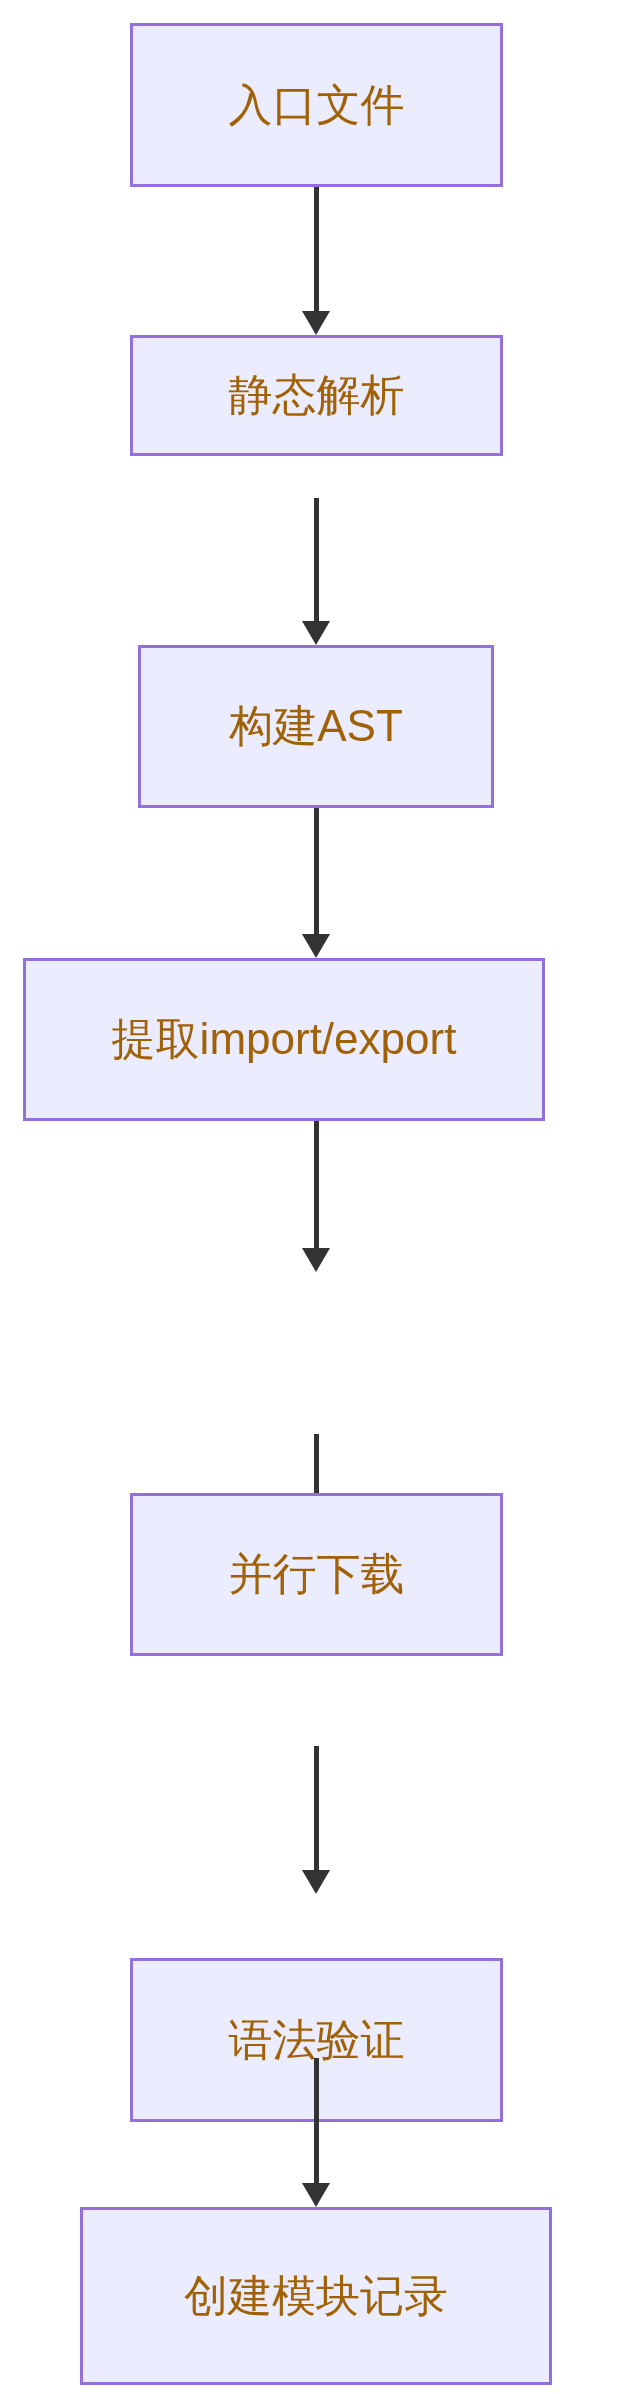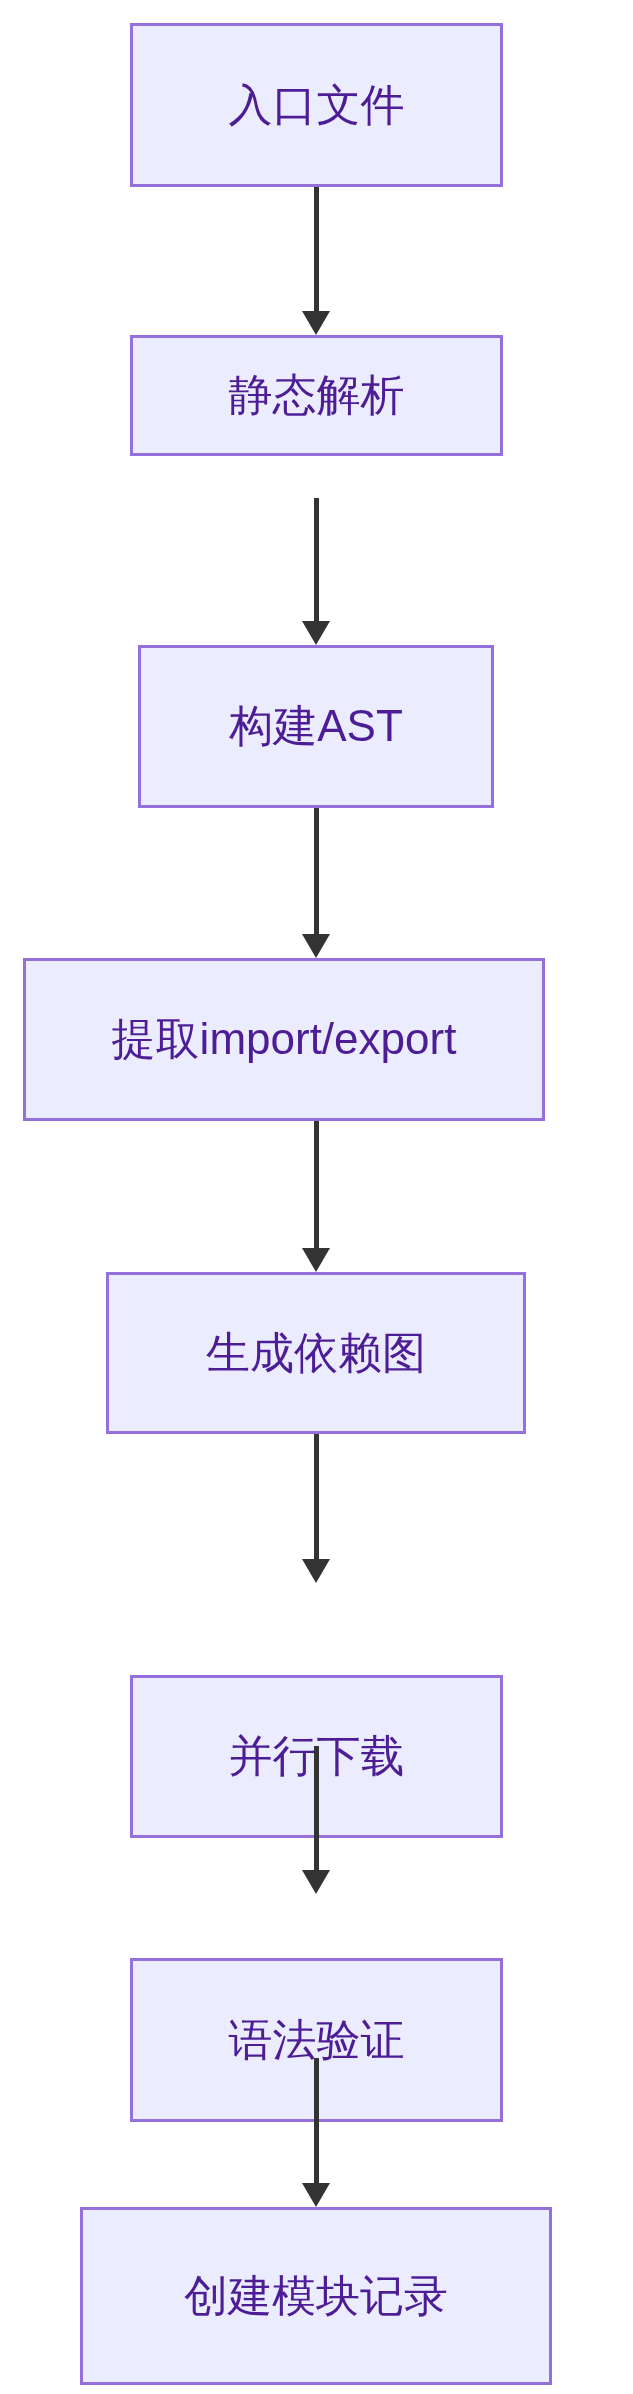--- a/index.html
+++ b/index.html
@@ -12,33 +12,33 @@
     font-family: "Liberation Sans", "DejaVu Sans", sans-serif;
   }
   .node {
     position: absolute;
     box-sizing: border-box;
     background: #ECECFF;
     border: 3px solid #9370DB;
     display: flex;
     align-items: center;
     justify-content: center;
-    color: #4c1d95;
+    color: #a16207;
     font-size: 44px;
     line-height: 1.2;
     white-space: nowrap;
     text-align: center;
   }
   
   .n1 { left: 130px; top: 23px;   width: 373px; height: 164px; }
   .n2 { left: 130px; top: 335px;  width: 373px; height: 121px; }
   .n3 { left: 138px; top: 645px;  width: 356px; height: 163px; }
   .n4 { left: 23px;  top: 958px;  width: 522px; height: 163px; }
   .n5 { left: 106px; top: 1272px; width: 420px; height: 162px; }
-  .n6 { left: 130px; top: 1675px; width: 373px; height: 163px; }
+  .n6 { left: 130px; top: 1493px; width: 373px; height: 163px; }
   .n7 { left: 130px; top: 1958px; width: 373px; height: 164px; }
   .n8 { left: 80px;  top: 2207px; width: 472px; height: 178px; }
 
   .arrow { position: absolute; left: 302px; width: 28px; }
   .arrow .shaft {
     position: absolute;
     left: 12px; top: 0;
     width: 5px;
     height: calc(100% - 18px);
     background: #333333;
@@ -93,23 +93,20 @@
 
   <div class="node n4">
     <span>提取import/export</span>
   </div>
 
   <div class="arrow a4">
     <div class="shaft"></div>
     <div class="head"></div>
   </div>
 
-  <div class="node n5">
-    <span>生成依赖图</span>
-  </div>
 
   <div class="arrow a5">
     <div class="shaft"></div>
     <div class="head"></div>
   </div>
 
   <div class="node n6">
     <span>并行下载</span>
   </div>
 

